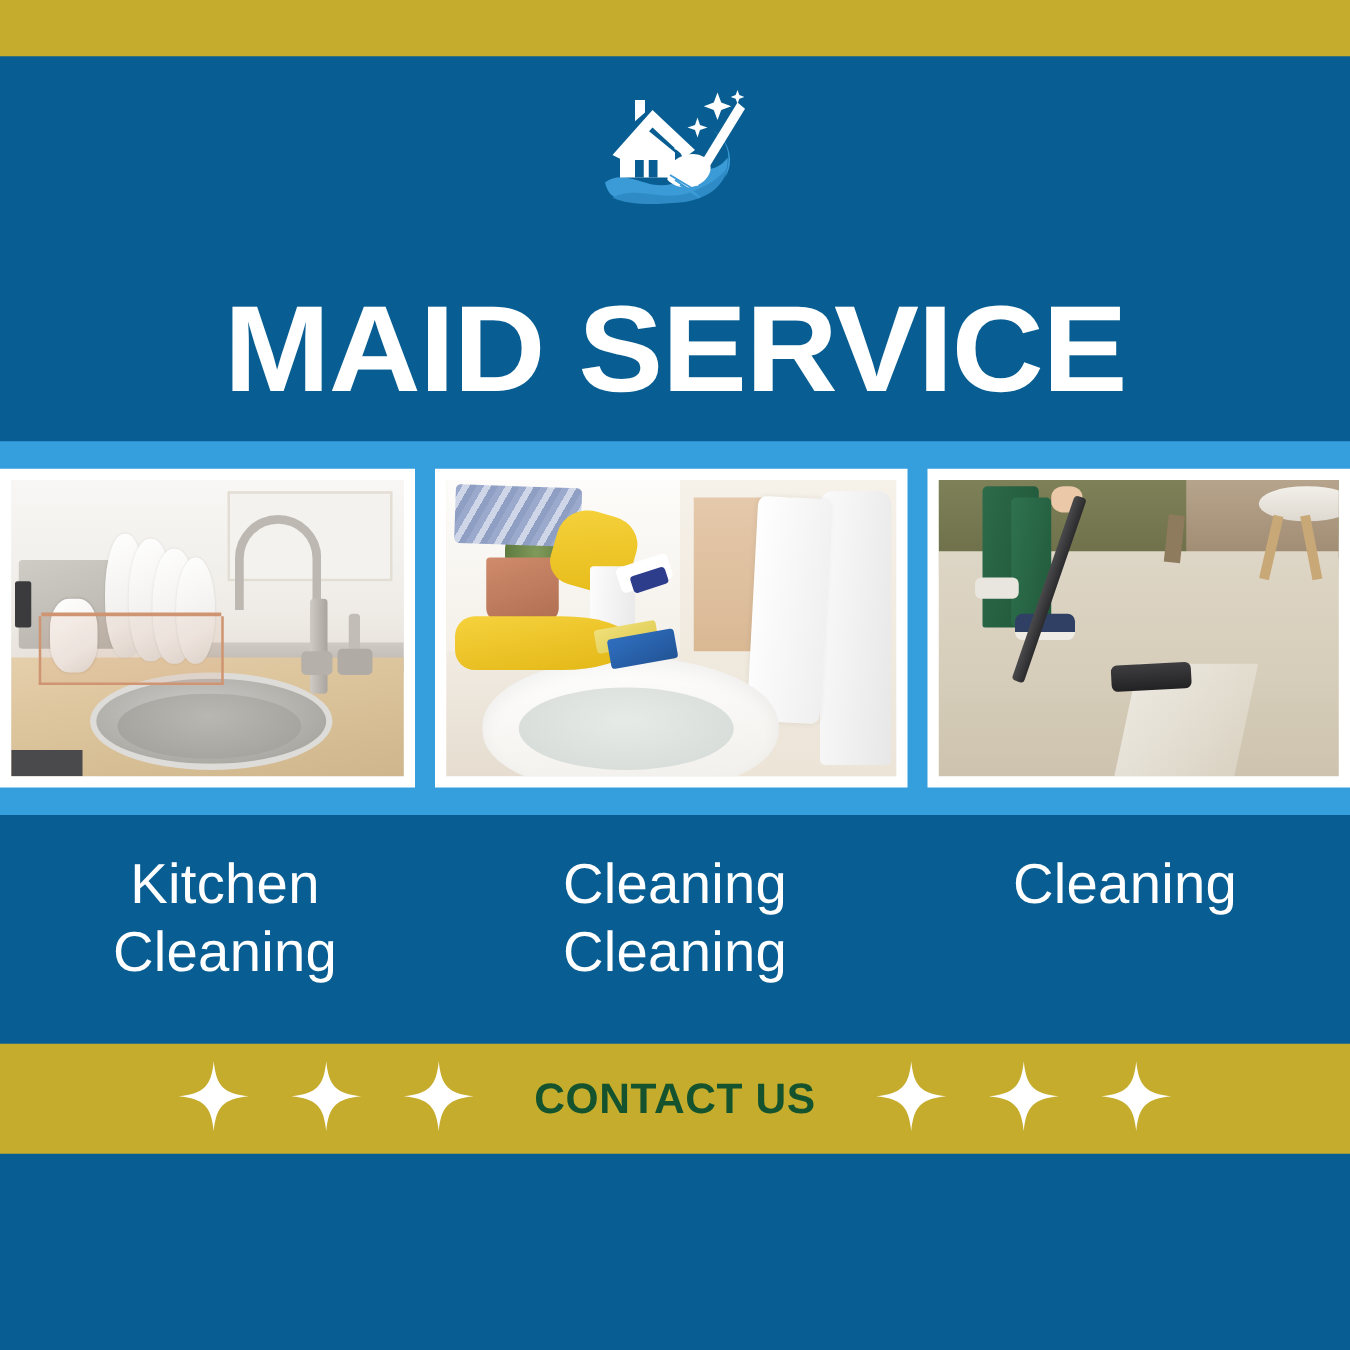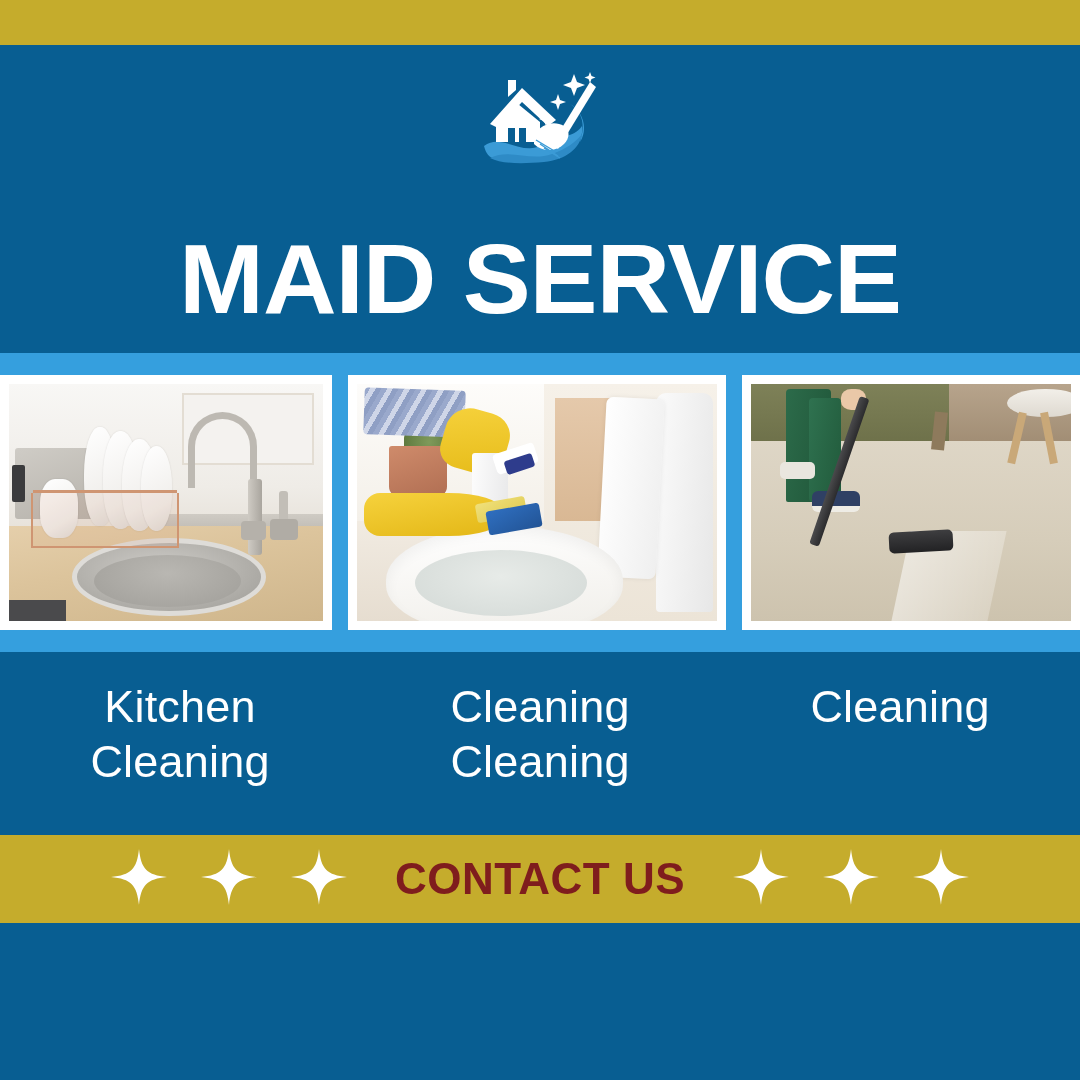--- a/index.html
+++ b/index.html
@@ -236,22 +236,22 @@
     background:#C5AC2C;
     display:flex; align-items:center; justify-content:center;
     gap:0px;
   }
   .sparkles { display:flex; align-items:center; gap:34px; }
   .sparkles.left  { margin-right:48px; }
   .sparkles.right { margin-left:48px; }
   .sparkle { display:block; }
   .contact-text {
     font-family:"Liberation Sans Narrow","Liberation Sans", sans-serif;
-    font-size:44px; font-weight:bold;
-    color:#7f1d1d;
+    font-size:34px; font-weight:bold;
+    color:#14532d;
     letter-spacing:.5px;
     white-space:nowrap;
   }
 </style>
 </head>
 <body>
 
 <div class="poster">
 
   <div class="top-strip"></div>

